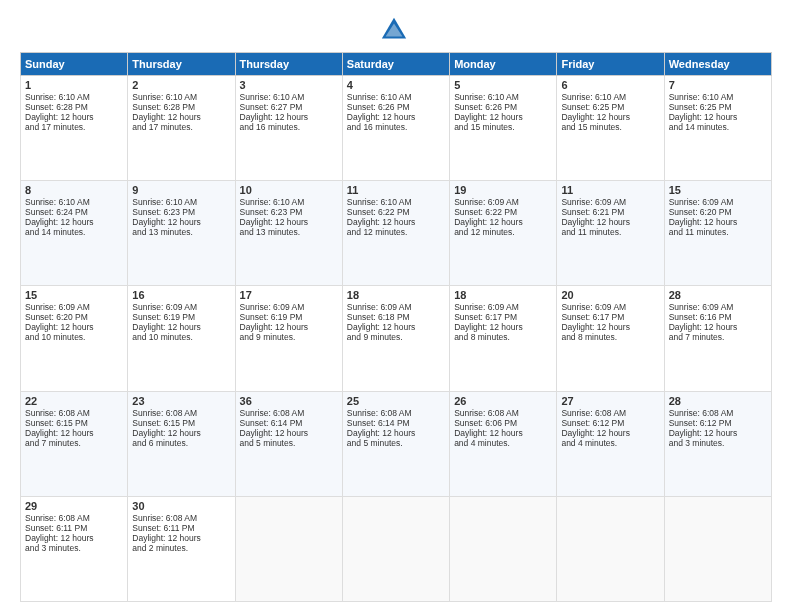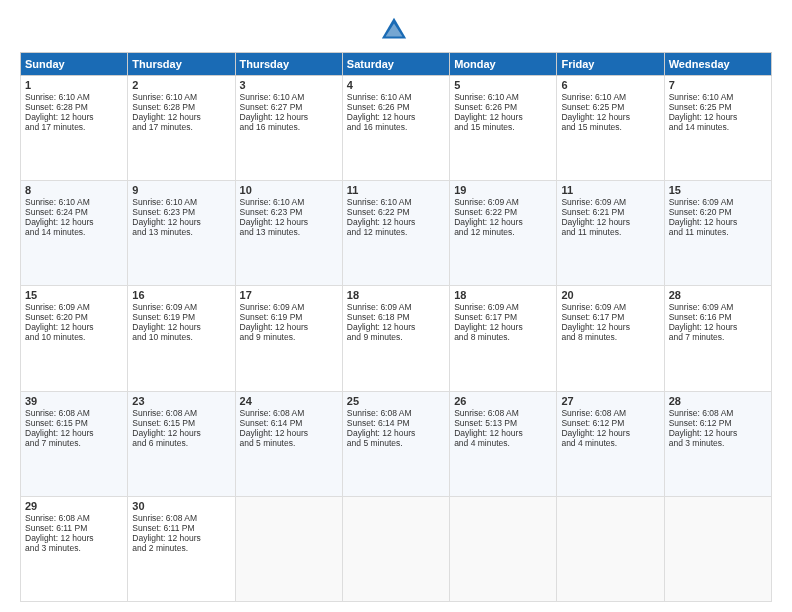--- a/index.html
+++ b/index.html
@@ -270,51 +270,51 @@
           <td>
             <span class="day-number">28</span>
             <div>Sunrise: 6:09 AM</div>
             <div>Sunset: 6:16 PM</div>
             <div>Daylight: 12 hours</div>
             <div>and 7 minutes.</div>
           </td>
         </tr>
         <tr>
           <td>
-            <span class="day-number">39</span>
+            <span class="day-number">22</span>
             <div>Sunrise: 6:08 AM</div>
             <div>Sunset: 6:15 PM</div>
             <div>Daylight: 12 hours</div>
             <div>and 7 minutes.</div>
           </td>
           <td>
             <span class="day-number">23</span>
             <div>Sunrise: 6:08 AM</div>
             <div>Sunset: 6:15 PM</div>
             <div>Daylight: 12 hours</div>
             <div>and 6 minutes.</div>
           </td>
           <td>
-            <span class="day-number">24</span>
+            <span class="day-number">36</span>
             <div>Sunrise: 6:08 AM</div>
             <div>Sunset: 6:14 PM</div>
             <div>Daylight: 12 hours</div>
             <div>and 5 minutes.</div>
           </td>
           <td>
             <span class="day-number">25</span>
             <div>Sunrise: 6:08 AM</div>
             <div>Sunset: 6:14 PM</div>
             <div>Daylight: 12 hours</div>
             <div>and 5 minutes.</div>
           </td>
           <td>
             <span class="day-number">26</span>
             <div>Sunrise: 6:08 AM</div>
-            <div>Sunset: 5:13 PM</div>
+            <div>Sunset: 6:06 PM</div>
             <div>Daylight: 12 hours</div>
             <div>and 4 minutes.</div>
           </td>
           <td>
             <span class="day-number">27</span>
             <div>Sunrise: 6:08 AM</div>
             <div>Sunset: 6:12 PM</div>
             <div>Daylight: 12 hours</div>
             <div>and 4 minutes.</div>
           </td>

